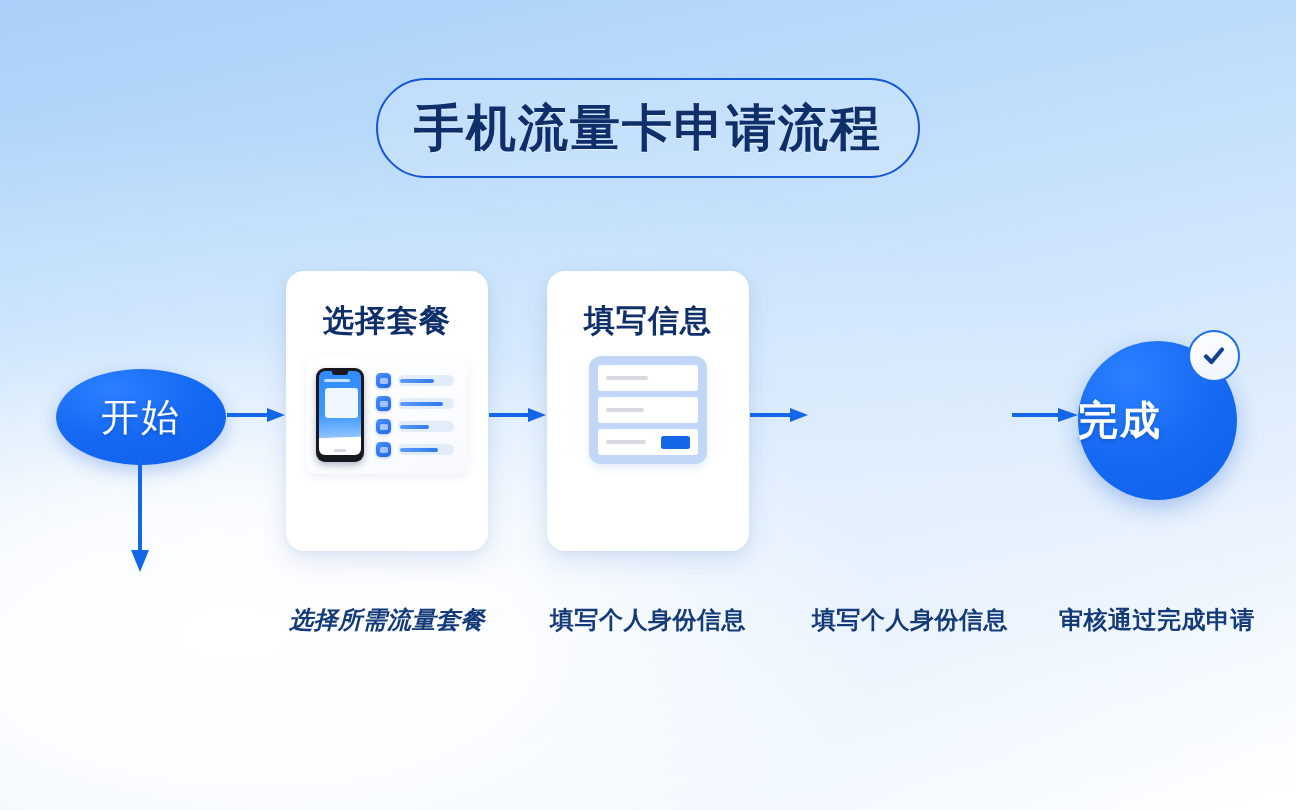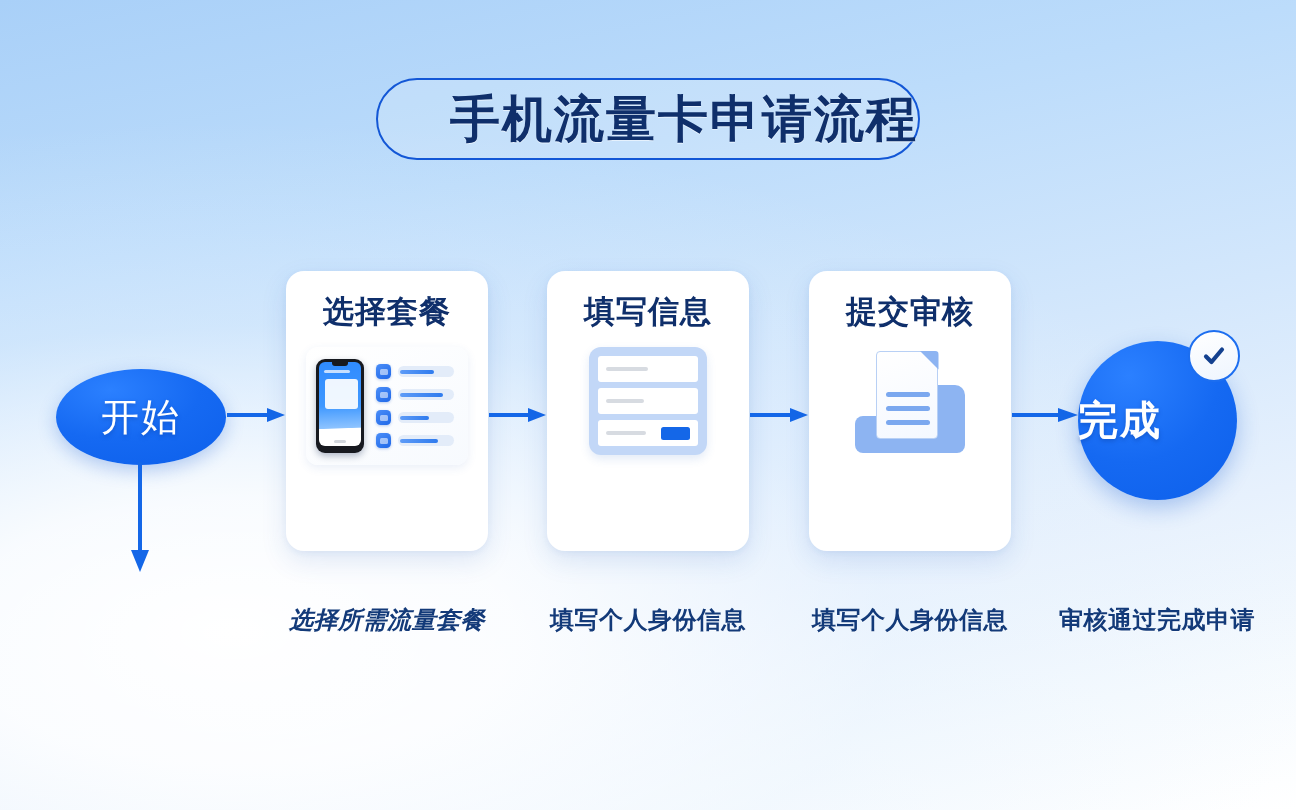--- a/index.html
+++ b/index.html
@@ -22,27 +22,27 @@
       linear-gradient(168deg, #a9d0f8 0%, #bcdcfb 26%, #d3e7fc 50%, #e7f1fd 70%, #f5fafe 86%, #ffffff 100%);
     overflow: hidden;
   }
 
   
   #title-pill {
     position: absolute;
     left: 376px;
     top: 78px;
     width: 544px;
-    height: 82px;
+    height: 100px;
     border: 2px solid #1357d6;
     border-radius: 52px;
     background: rgba(255,255,255,0.16);
     display: flex;
     align-items: center;
-    justify-content: flex-end;
+    justify-content: center;
     box-sizing: border-box;
   }
   #title-text {
     font-size: 50px;
     font-weight: 700;
     letter-spacing: 2px;
     color: #0f2f6b;
     text-shadow: 0 1px 0 rgba(255,255,255,0.55);
     white-space: nowrap;
   }
@@ -116,21 +116,21 @@
     box-shadow: 0 10px 26px rgba(40,95,185,0.13), 0 2px 6px rgba(40,95,185,0.07);
     display: flex;
     flex-direction: column;
     align-items: center;
   }
   #card-1 { left: 286px; }
   #card-2 { left: 547px; }
   #card-3 { left: 809px; }
 
   .card-title {
-    margin-top: 20px;
+    margin-top: 29px;
     font-size: 31px;
     font-weight: 700;
     color: #0f2f6b;
     letter-spacing: 1px;
     white-space: nowrap;
   }
   .card-art {
     margin-top: 14px;
     display: flex;
     align-items: center;
@@ -468,35 +468,20 @@
         </div>
       </div>
     </div>
   </div>
 
   <svg class="arrow-h" id="arrow-3" viewBox="0 0 58 14" preserveAspectRatio="none">
     <rect x="0" y="5" width="42" height="4" fill="#1467e8"></rect>
     <polygon points="40,0 58,7 40,14" fill="#1467e8"></polygon>
   </svg>
 
-  <div class="step-card" id="card-3">
-    <div class="card-title">提交审核</div>
-    <div class="card-art">
-      <div id="doc-art">
-        <div id="doc-back-page"></div>
-        <div id="doc-tray"></div>
-        <div id="doc-page">
-          <div id="doc-fold"></div>
-          <div class="doc-line" style="top:40px"></div>
-          <div class="doc-line" style="top:54px"></div>
-          <div class="doc-line" style="top:68px"></div>
-        </div>
-      </div>
-    </div>
-  </div>
 
   <svg class="arrow-h" id="arrow-4" viewBox="0 0 66 14" preserveAspectRatio="none">
     <rect x="0" y="5" width="48" height="4" fill="#1467e8"></rect>
     <polygon points="46,0 66,7 46,14" fill="#1467e8"></polygon>
   </svg>
 
   <div id="finish-node">
     <div id="finish-label">完成</div>
   </div>
   <div id="finish-check-badge">

